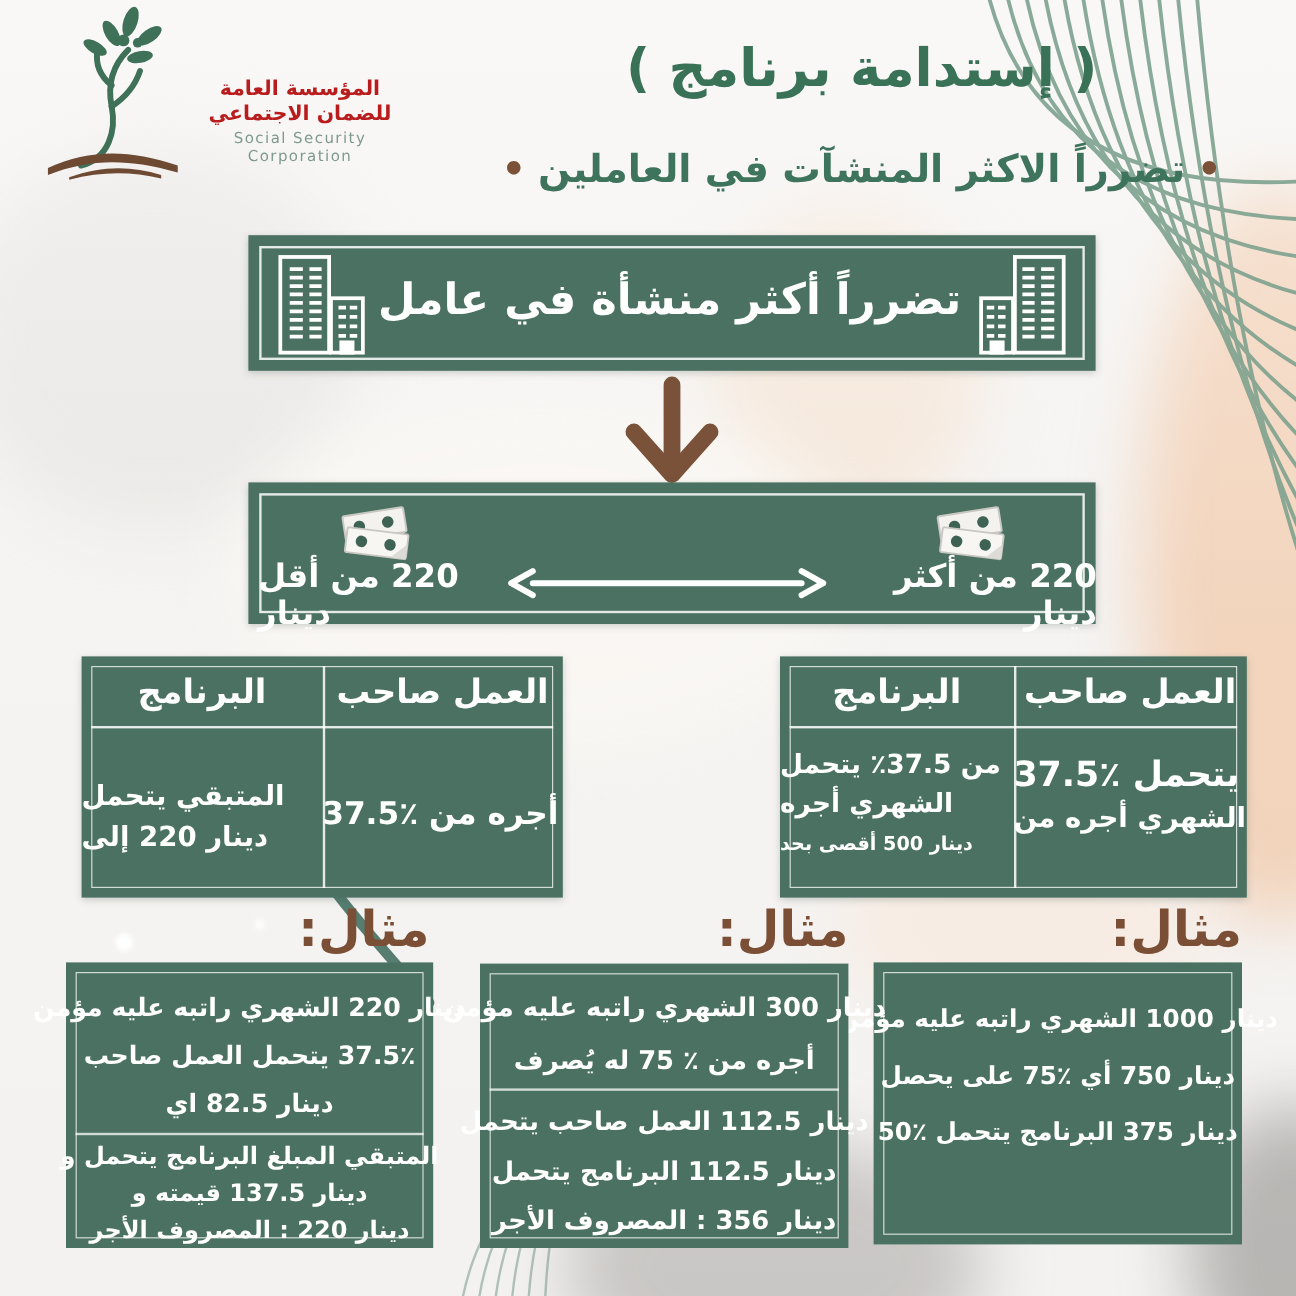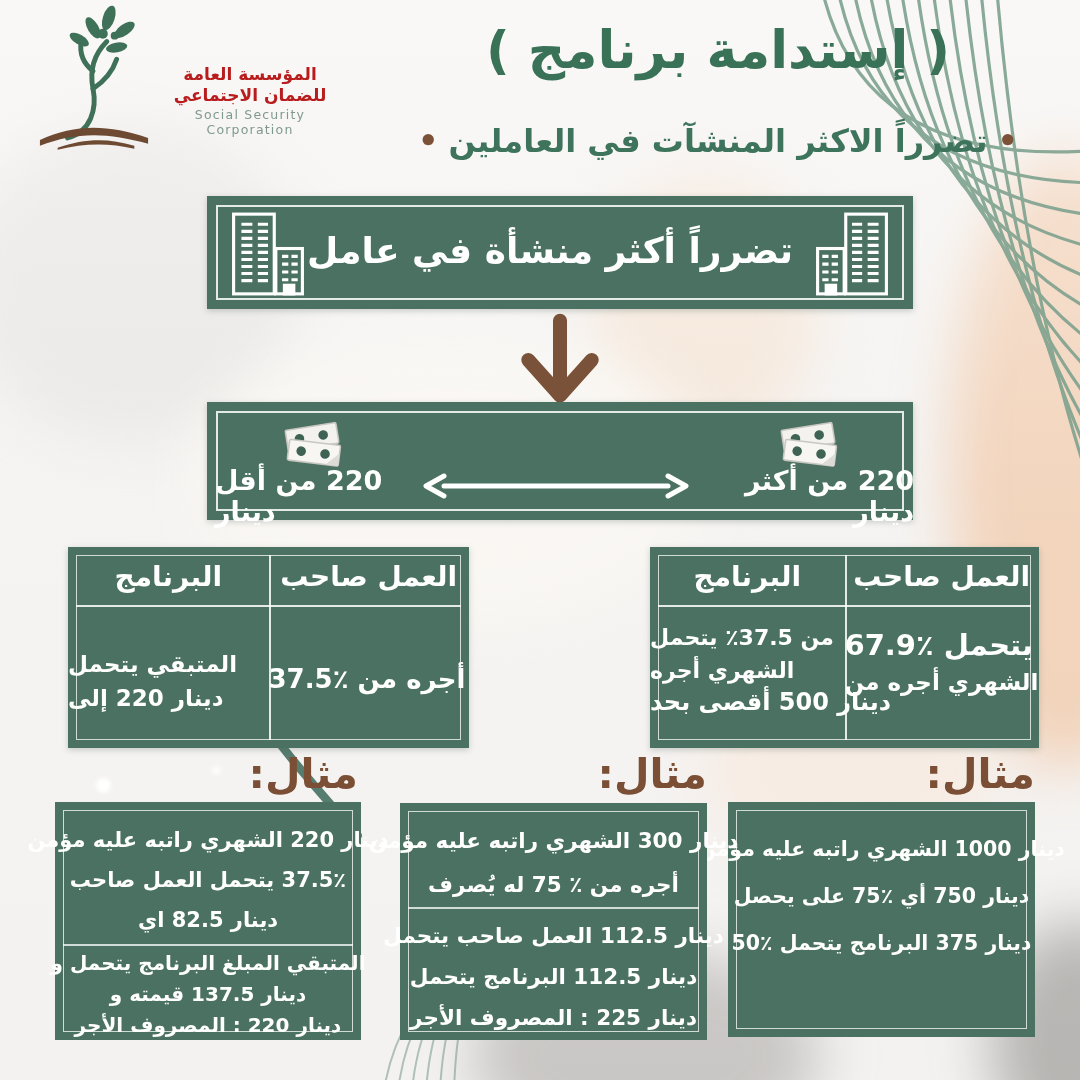--- a/index.html
+++ b/index.html
@@ -13,32 +13,32 @@
   .glow{position:absolute;background:#fff;border-radius:50%;filter:blur(2px);z-index:1}
   
   .t-ltr{direction:ltr;unicode-bidi:isolate}
   .t-rtl{direction:rtl;unicode-bidi:isolate}
   bdi{unicode-bidi:isolate}
   
   .logo-icon{position:absolute;left:36px;top:2px;z-index:2}
   .logo-text{position:absolute;left:150px;top:64px;width:200px;text-align:center;z-index:2}
   .logo-ar{font-size:17px;color:#b91c1c;line-height:1.25}
   .logo-en{font-size:12.5px;color:#7f9a8c;letter-spacing:1.2px;font-weight:400}
-  .title{position:absolute;left:398px;top:20px;width:640px;text-align:center;
-    font-size:52px;color:#397257;letter-spacing:-1px;z-index:2}
+  .title{position:absolute;left:398px;top:32px;width:640px;text-align:center;
+    font-size:44px;color:#397257;letter-spacing:-1px;z-index:2}
   .subtitle{position:absolute;left:398px;top:122px;width:640px;text-align:center;
     font-size:32px;color:#3e735c;z-index:2}
   .subtitle .dot{color:#7b5137;margin:0 10px}
   
   .panel{position:absolute;background:#4a7162;z-index:2;box-shadow:0 2px 6px rgba(60,80,70,.25)}
   .inner{position:absolute;inset:9px;border:2px solid rgba(255,255,255,.85);pointer-events:none}
   .inner-thin{position:absolute;inset:8px;border:1.5px solid rgba(255,255,255,.75);pointer-events:none}
   .b1{left:207px;top:196px;width:706px;height:113px}
   .b1-text{position:absolute;left:100px;right:112px;top:0;height:113px;line-height:110px;
-    text-align:left;font-size:36px}
+    text-align:right;font-size:36px}
   .b1-icon{position:absolute;top:15px}
   .b2{left:207px;top:402px;width:706px;height:118px}
   .b2-title{position:absolute;left:175px;width:430px;top:12px;text-align:center;font-size:33px}
   .b2-range{position:absolute;top:63px;font-size:27px}
   .b2-right{left:495px;width:212px;text-align:right}
   .b2-left{left:8px;width:200px;text-align:left}
   .money{position:absolute;top:10px}
   .dbl{position:absolute;left:213px;top:70px}
   .down-arrow{position:absolute;left:504px;top:312px;z-index:2}
   
@@ -47,21 +47,21 @@
   .tbl-l{left:68px;width:401px}
   .vdiv{position:absolute;left:50%;top:8px;bottom:8px;width:2px;background:rgba(255,255,255,.85)}
   .hline{position:absolute;left:8px;right:8px;top:58px;height:2px;background:rgba(255,255,255,.85)}
   .th{position:absolute;top:13px;width:50%;text-align:center;font-size:28px}
   .th-right{right:0}.th-left{left:0}
   .cell{position:absolute;top:62px;bottom:8px;width:50%;display:flex;flex-direction:column;
     justify-content:flex-start;align-items:flex-start;padding-top:8px;box-sizing:border-box}
   .cell-right{right:0}.cell-left{left:0}
   .cl{white-space:nowrap;text-align:center}
   .fs29{font-size:29px;line-height:40px}.fs24{font-size:23px;line-height:34px}
-  .fs20{font-size:24px;line-height:31px}.fs26{font-size:26px;line-height:38px}
+  .fs20{font-size:16px;line-height:31px}.fs26{font-size:26px;line-height:38px}
   .fs22{font-size:22px;line-height:33px}
   .pad-mid{justify-content:center}
   
   .ex-label{position:absolute;top:750px;width:200px;text-align:right;direction:rtl;
     font-size:41px;color:#7b4f35;z-index:2}
   .xl-r{left:835px}.xl-m{left:507px}.xl-l{left:158px}
   .bx{position:absolute;z-index:2;background:#4a7162}
   .bx-r{left:728px;top:802px;width:307px;height:235px}
   .bx-m{left:400px;top:803px;width:307px;height:237px}
   .bx-l{left:55px;top:802px;width:306px;height:238px}
@@ -213,21 +213,21 @@
     <div class="b2-range b2-left t-ltr"><bdi>أقل</bdi> <bdi>من</bdi> <bdi>220</bdi> <bdi>دينار</bdi></div>
   </div>
 
   <div class="panel tbl tbl-r">
     <div class="inner-thin"></div>
     <div class="vdiv"></div>
     <div class="hline"></div>
     <div class="th th-right t-ltr"><bdi>صاحب</bdi> <bdi>العمل</bdi></div>
     <div class="th th-left t-ltr"><bdi>البرنامج</bdi></div>
     <div class="cell cell-right" style="padding-top:16px">
-      <div class="cl fs29 t-rtl">يتحمل ٪67.9</div>
+      <div class="cl fs29 t-rtl">يتحمل ٪37.5</div>
       <div class="cl fs24 t-ltr"><bdi>من</bdi> <bdi>أجره</bdi> <bdi>الشهري</bdi></div>
     </div>
     <div class="cell cell-left" style="padding-top:12px">
       <div class="cl fs22 t-ltr"><bdi>يتحمل</bdi> <bdi>٪37.5</bdi> <bdi>من</bdi></div>
       <div class="cl fs22 t-ltr"><bdi>أجره</bdi> <bdi>الشهري</bdi></div>
       <div class="cl fs20 t-ltr"><bdi>بحد</bdi> <bdi>أقصى</bdi> <bdi>500</bdi> <bdi>دينار</bdi></div>
     </div>
   </div>
 
   <div class="panel tbl tbl-l">
@@ -261,21 +261,21 @@
   <div class="bx bx-m">
     <div class="inner-thin"></div>
     <div class="sec sec1">
       <div class="ln t-ltr"><bdi>مؤمن</bdi> <bdi>عليه</bdi> <bdi>راتبه</bdi> <bdi>الشهري</bdi> <bdi>300</bdi> <bdi>دينار</bdi></div>
       <div class="ln t-ltr"><bdi>يُصرف</bdi> <bdi>له</bdi> <bdi>75</bdi> <bdi>٪</bdi> <bdi>من</bdi> <bdi>أجره</bdi></div>
     </div>
     <div class="bdiv"></div>
     <div class="sec sec2">
       <div class="ln t-ltr"><bdi>يتحمل</bdi> <bdi>صاحب</bdi> <bdi>العمل</bdi> <bdi>112.5</bdi> <bdi>دينار</bdi></div>
       <div class="ln t-ltr"><bdi>يتحمل</bdi> <bdi>البرنامج</bdi> <bdi>112.5</bdi> <bdi>دينار</bdi></div>
-      <div class="ln t-ltr"><bdi>الأجر</bdi> <bdi>المصروف</bdi> <bdi>:</bdi> <bdi>225</bdi> <bdi>دينار</bdi></div>
+      <div class="ln t-ltr"><bdi>الأجر</bdi> <bdi>المصروف</bdi> <bdi>:</bdi> <bdi>356</bdi> <bdi>دينار</bdi></div>
     </div>
   </div>
 
   <div class="bx bx-l">
     <div class="inner-thin"></div>
     <div class="sec sec1">
       <div class="ln t-ltr"><bdi>مؤمن</bdi> <bdi>عليه</bdi> <bdi>راتبه</bdi> <bdi>الشهري</bdi> <bdi>220</bdi> <bdi>دينار</bdi></div>
       <div class="ln t-ltr"><bdi>صاحب</bdi> <bdi>العمل</bdi> <bdi>يتحمل</bdi> <bdi>37.5٪</bdi></div>
       <div class="ln t-ltr"><bdi>اي</bdi> <bdi>82.5</bdi> <bdi>دينار</bdi></div>
     </div>

